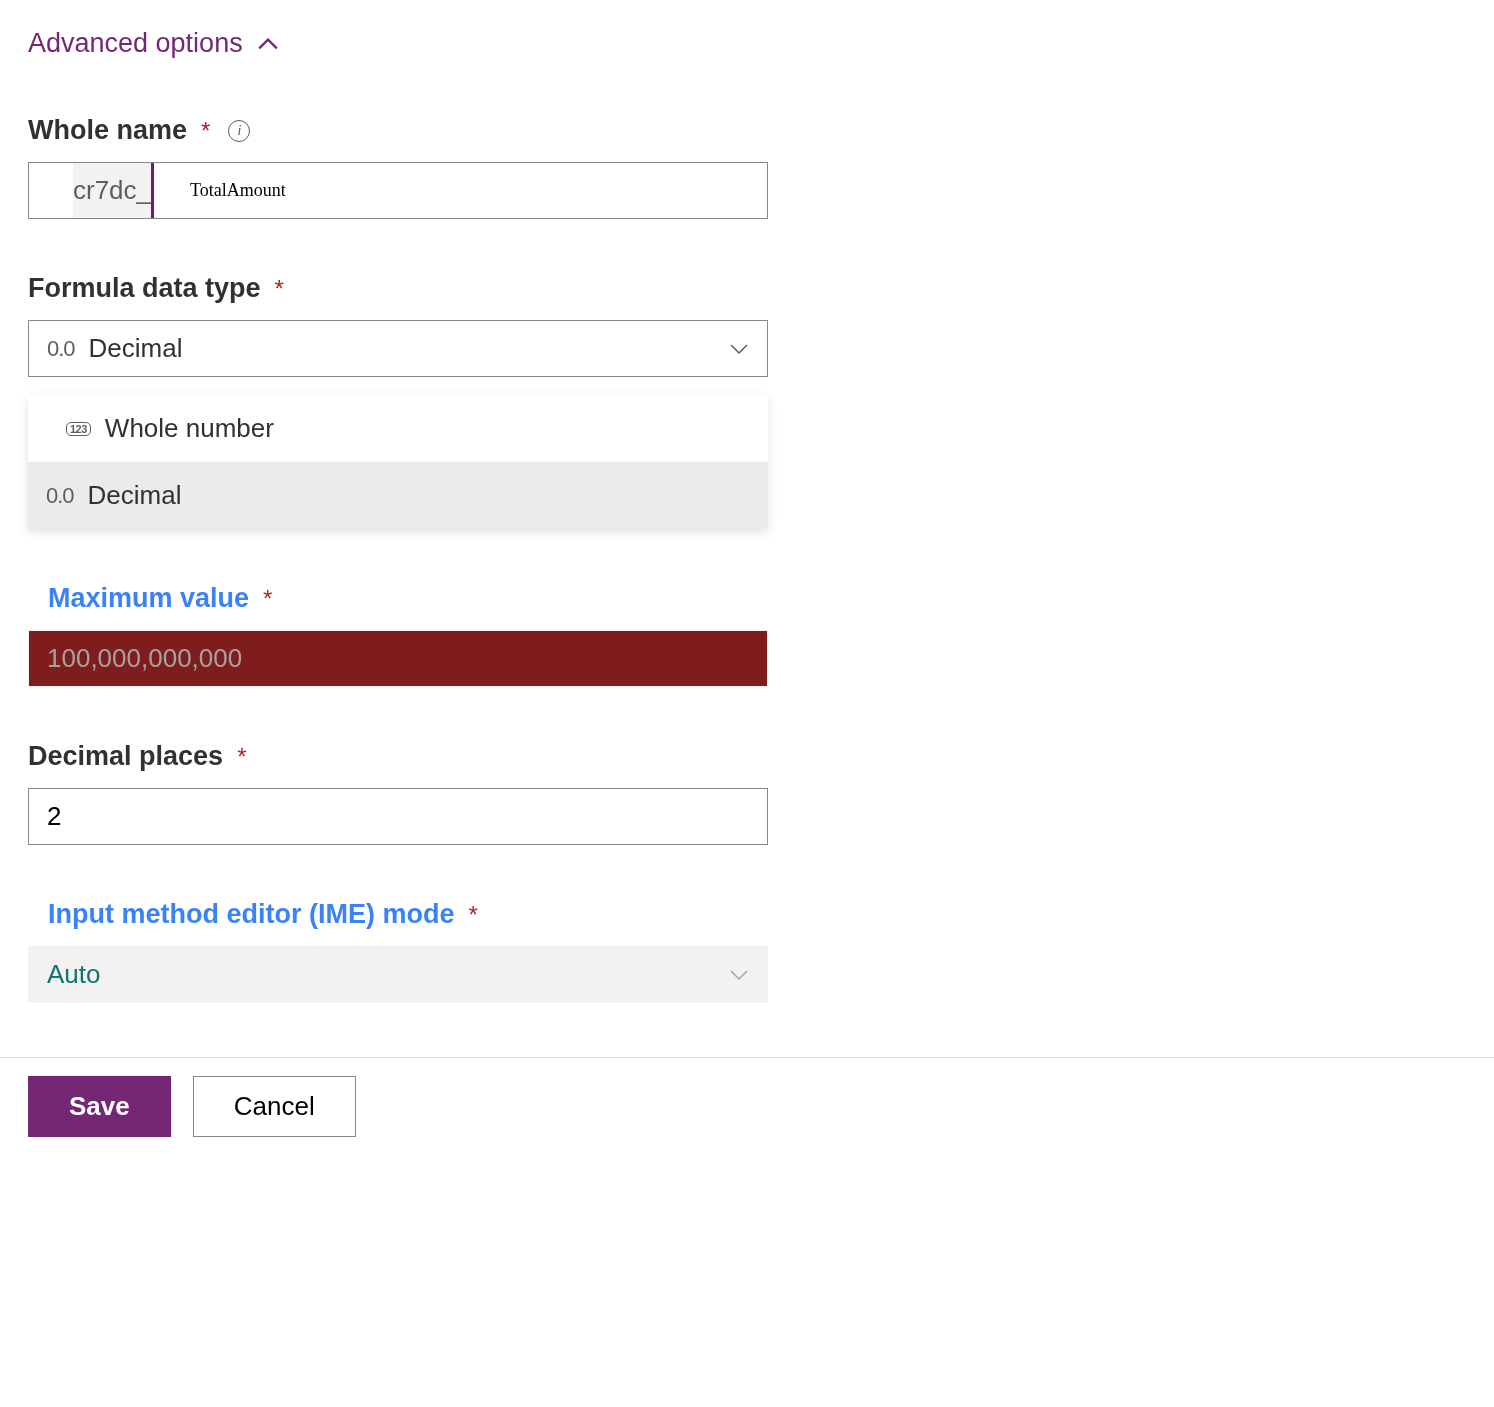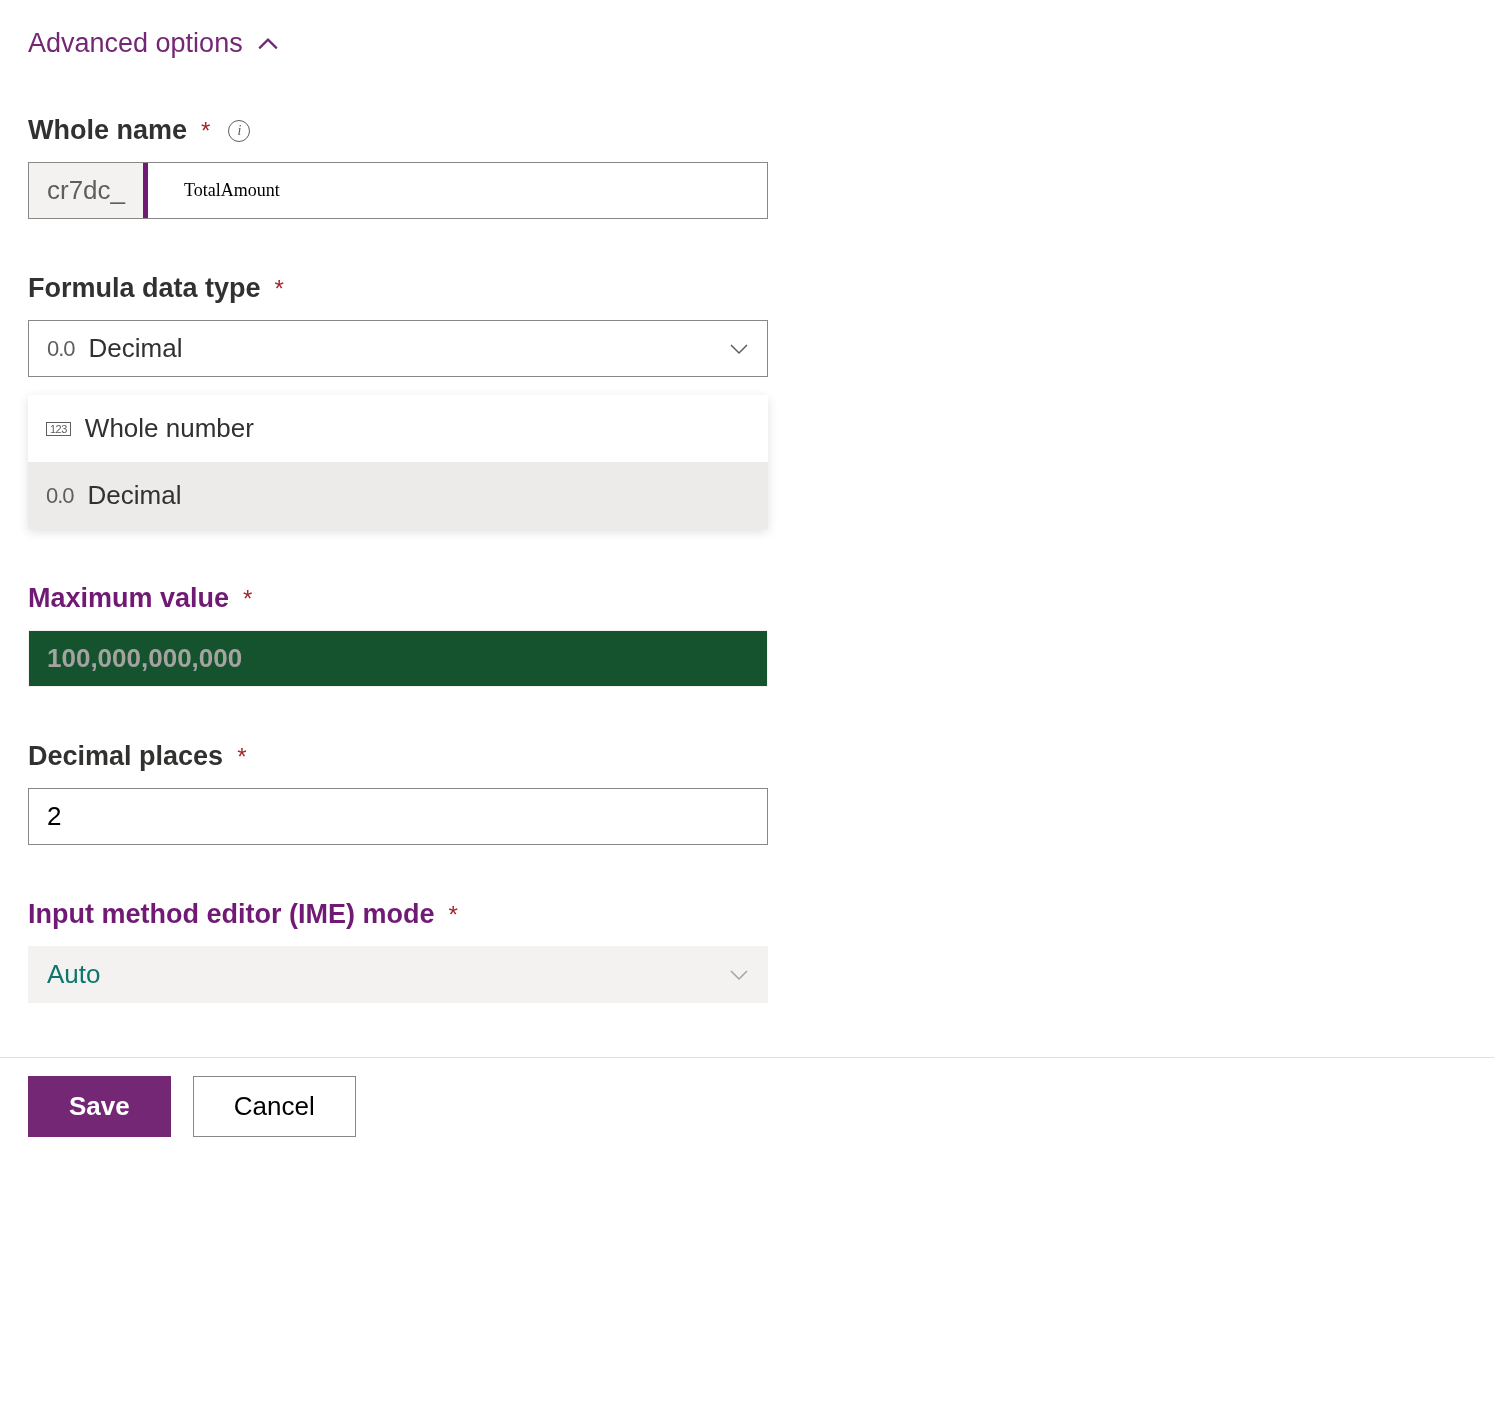--- a/index.html
+++ b/index.html
@@ -25,40 +25,41 @@
     .field-block { margin-bottom: 54px; }
     .field-block.short-gap { margin-bottom: 18px; }
 
     .label-row {
       display: flex;
       align-items: center;
       gap: 10px;
       margin-bottom: 16px;
     }
     .label-text { font-weight: 600; font-size: 27px; color: #323130; }
-    .label-text.disabled { color: #701a75; }
+    .label-text.disabled { color: #3b82f6; margin-left: 20px; }
     .req { color: #a4262c; font-size: 24px; margin-left: 4px; }
     .info-icon {
       width: 22px; height: 22px; border: 1.5px solid #605e5c; border-radius: 50%;
       display: inline-flex; align-items: center; justify-content: center;
       font-size: 14px; color: #605e5c; font-style: italic; font-family: Georgia, serif;
       margin-left: 8px;
     }
     
     .schema-row {
       display: flex;
       width: 740px;
       border: 1px solid #8a8886;
     }
     .schema-prefix {
       background: #f3f2f1;
-      padding: 12px 18px;
+      padding: 12px 0;
       color: #605e5c;
       font-size: 26px;
-      border-right: 5px solid #701a75;
+      border-right: 3px solid #701a75;
+      margin-left: 44px;
     }
     .schema-input {
       flex: 1;
       border: none;
       padding: 12px 36px;
       font-size: 18px;
       font-family: Liberation Serif, serif;
       outline: none;
     }
 
@@ -85,23 +86,24 @@
     .decimal-glyph {
       font-size: 22px; color: #605e5c; font-weight: 400;
       letter-spacing: -1px;
     }
     .decimal-glyph.sel { color: #605e5c; }
     .whole-glyph {
       border: 1.5px solid #605e5c;
       font-size: 11px;
       padding: 0 3px;
       color: #605e5c;
-      border-radius: 0;
+      border-radius: 5px;
       letter-spacing: -0.5px;
-      font-weight: 400;
+      font-weight: 700;
+      margin-left: 20px;
     }
 
     .dropdown-list {
       width: 740px;
       box-shadow: 0 3px 10px rgba(0,0,0,0.12);
       background: #fff;
     }
     .dropdown-item {
       display: flex;
       align-items: center;
@@ -114,24 +116,23 @@
     
     .text-input {
       width: 740px;
       border: 1px solid #8a8886;
       padding: 12px 18px;
       font-size: 26px;
       font-family: inherit;
       outline: none;
     }
     .text-input.disabled {
-      background: #14532d;
+      background: #7f1d1d;
       border-color: #f3f2f1;
       color: #a5a3a1;
-      font-weight: bold;
     }
 
     .footer {
       border-top: 1px solid #e1dfdd;
       margin-top: 30px;
       padding-top: 18px;
       display: flex;
       gap: 22px;
       width: 100%;
       margin-left: -28px;

